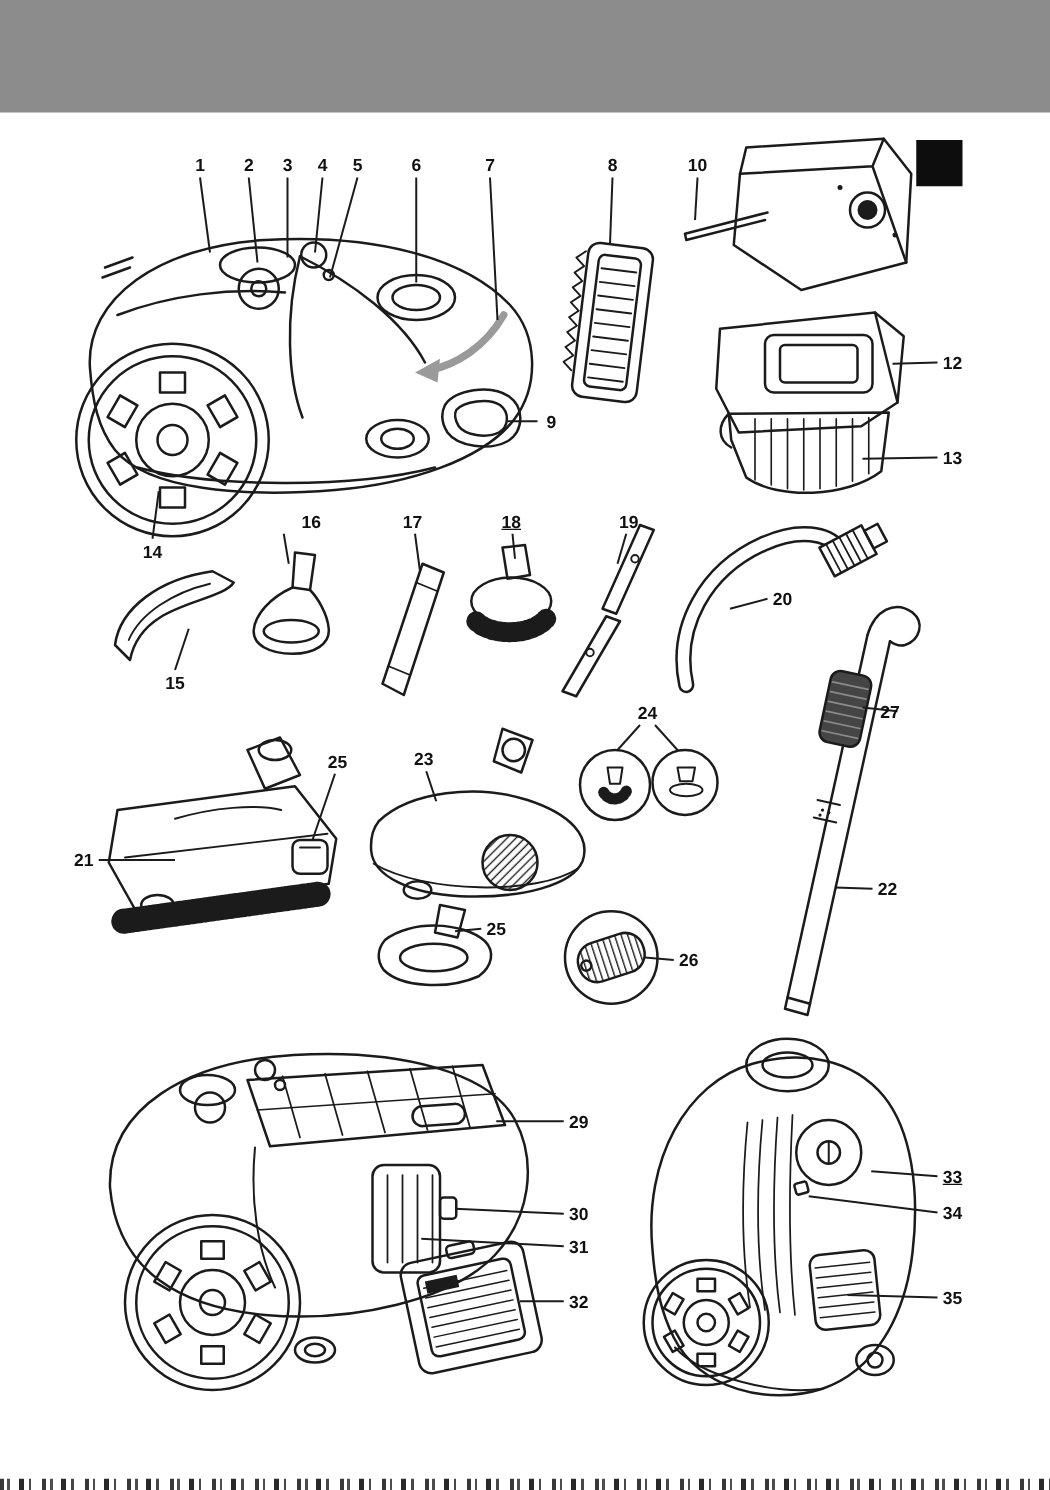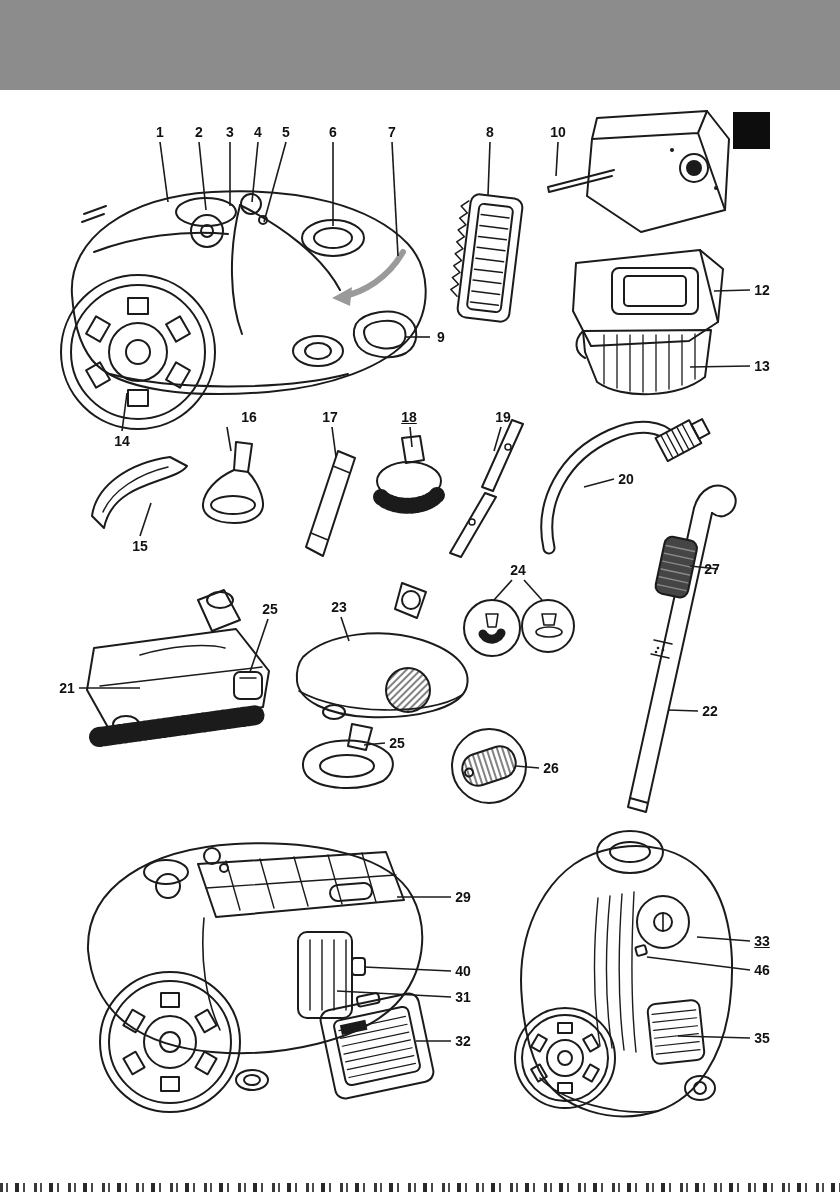--- a/index.html
+++ b/index.html
@@ -338,22 +338,22 @@
       <div class="callout" style="left: 626px; top: 479px;">20</div>
       <div class="callout" style="left: 67px; top: 688px;">21</div>
       <div class="callout" style="left: 270px; top: 609px;">25</div>
       <div class="callout" style="left: 339px; top: 607px;">23</div>
       <div class="callout" style="left: 518px; top: 570px;">24</div>
       <div class="callout" style="left: 397px; top: 743px;">25</div>
       <div class="callout" style="left: 551px; top: 768px;">26</div>
       <div class="callout" style="left: 712px; top: 569px;">27</div>
       <div class="callout" style="left: 710px; top: 711px;">22</div>
       <div class="callout" style="left: 463px; top: 897px;">29</div>
-      <div class="callout" style="left: 463px; top: 971px;">40</div>
+      <div class="callout" style="left: 463px; top: 971px;">30</div>
       <div class="callout" style="left: 463px; top: 997px;">31</div>
       <div class="callout" style="left: 463px; top: 1041px;">32</div>
       <div class="callout" style="left: 762px; top: 941px; text-decoration: underline;">33</div>
-      <div class="callout" style="left: 762px; top: 970px;">46</div>
+      <div class="callout" style="left: 762px; top: 970px;">34</div>
       <div class="callout" style="left: 762px; top: 1038px;">35</div>
     </div>
 
   <div class="footer-strip"></div>
 </div>
 
 </body></html>

